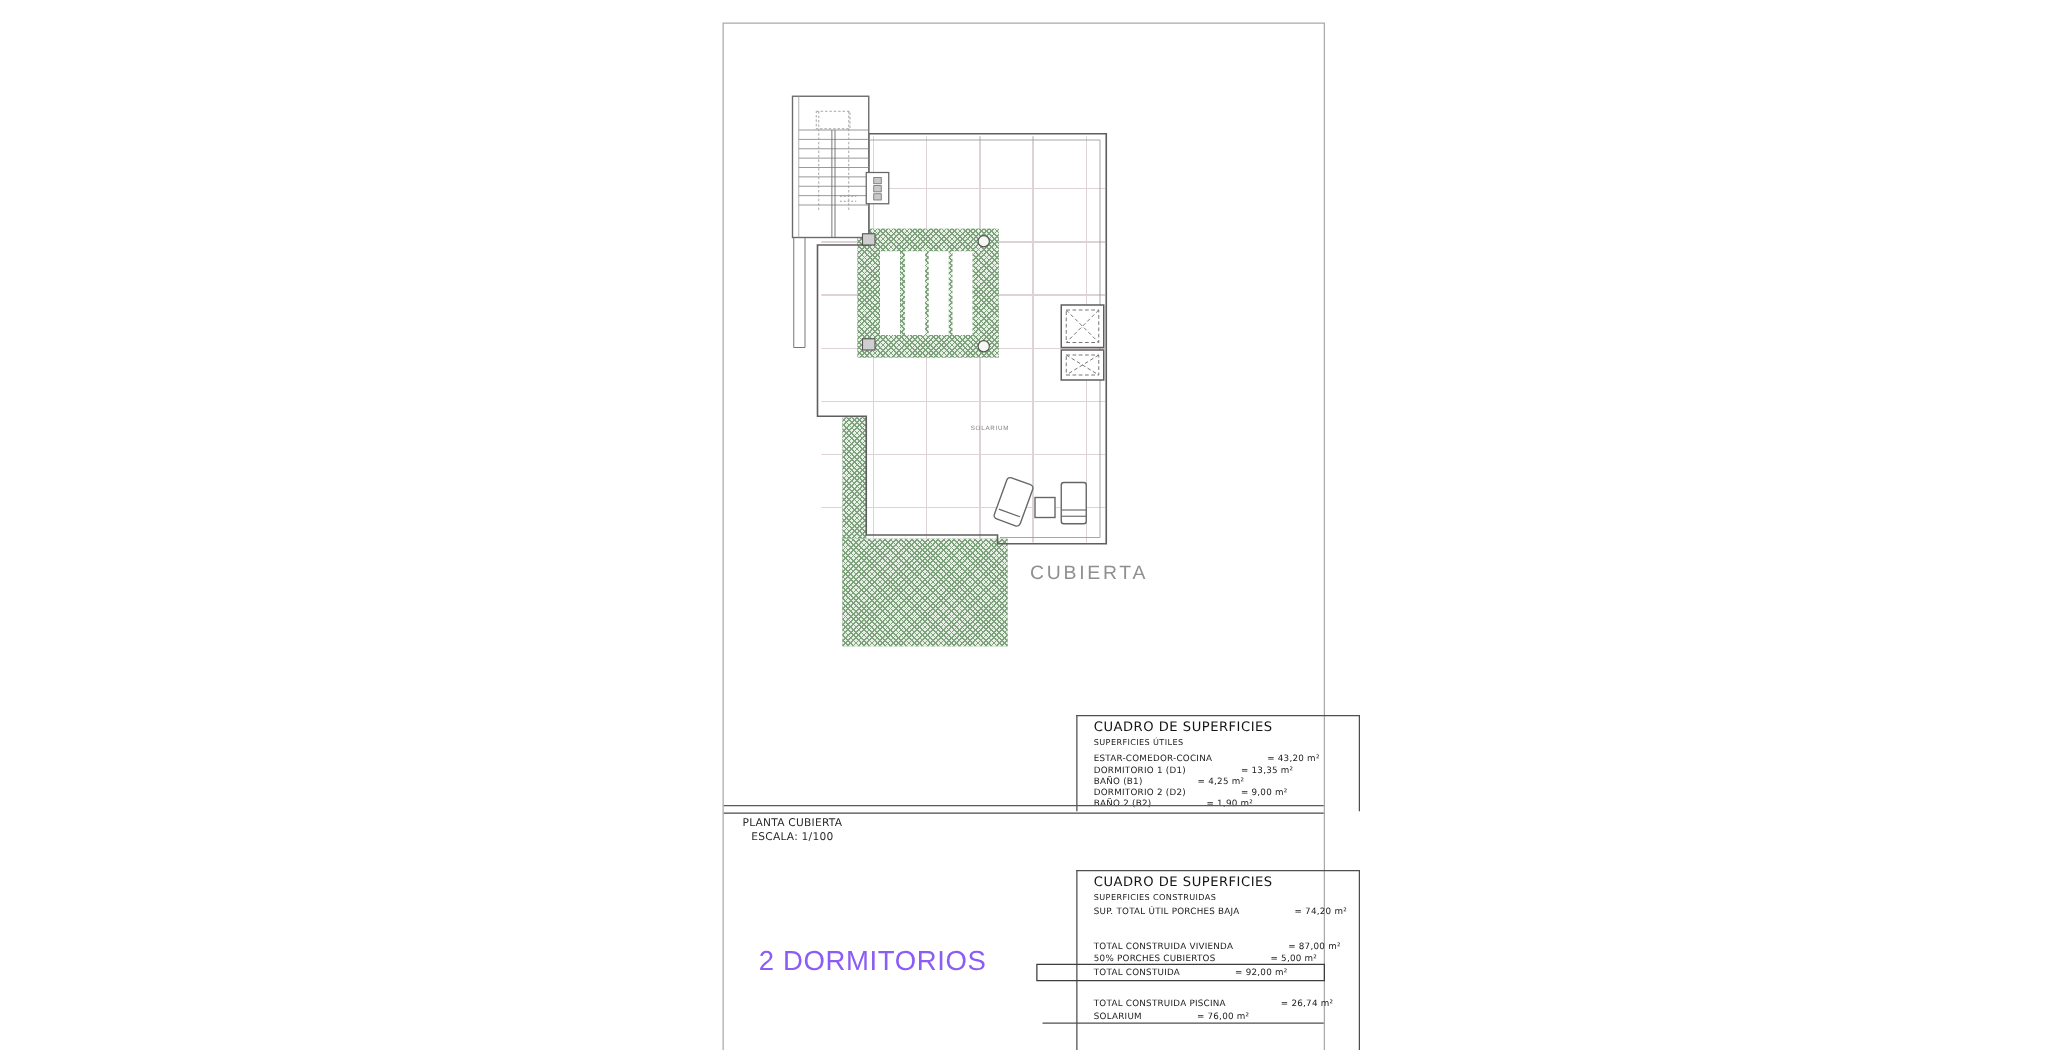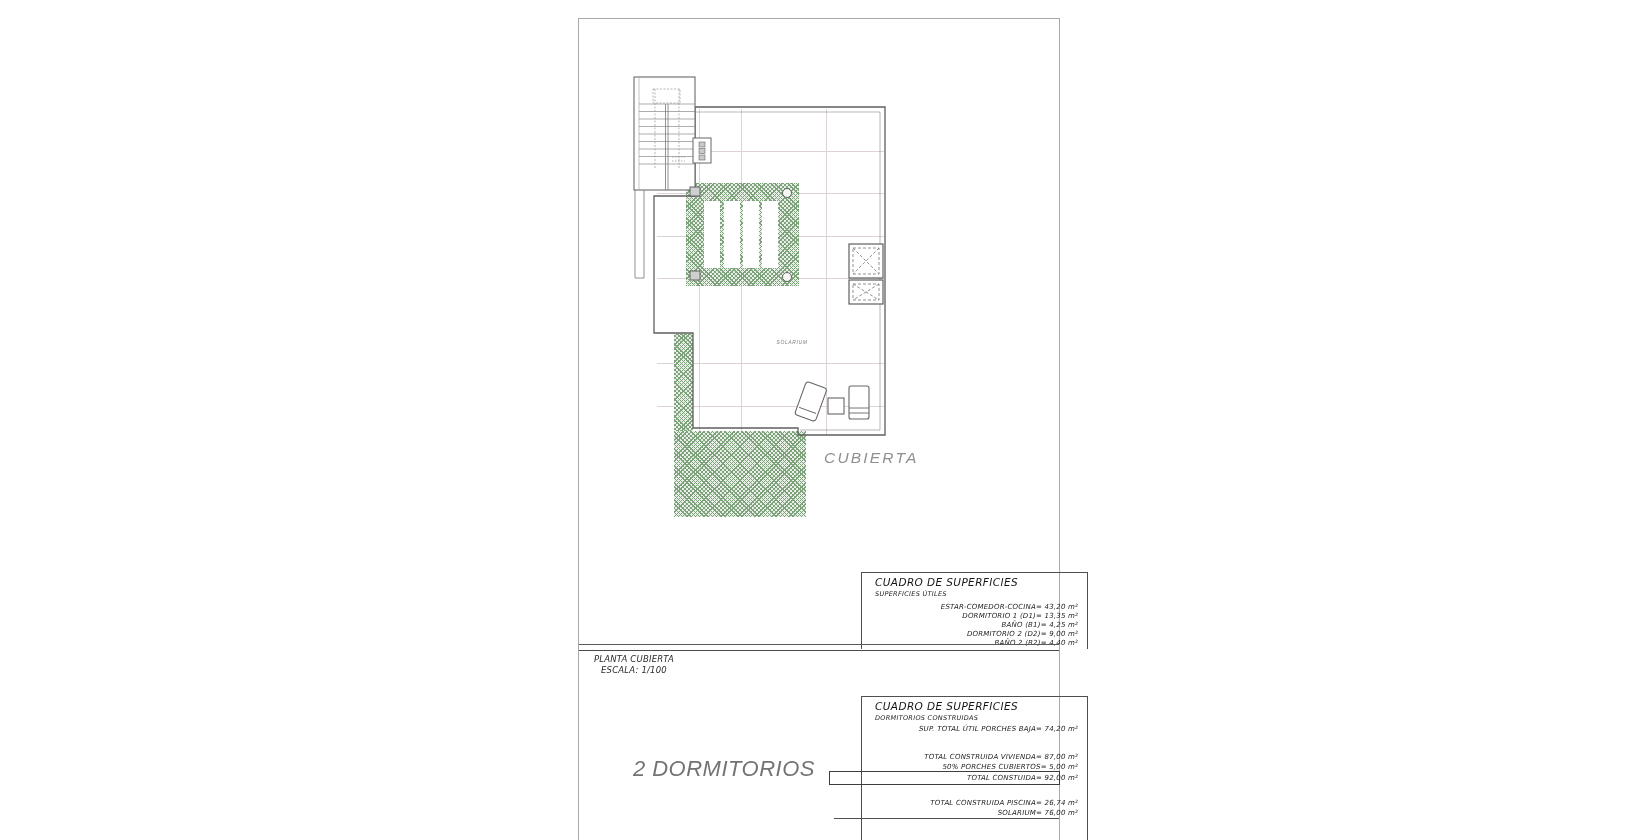--- a/index.html
+++ b/index.html
@@ -1,47 +1,47 @@
 <!DOCTYPE html>
 <html><head>
 <meta charset="utf-8">
 <style>
   html,body{margin:0;padding:0;background:#ffffff;}
   #stage{position:relative;width:1298px;height:840px;background:#fff;overflow:hidden;
-         font-family:"DejaVu Sans",sans-serif;color:#1c1c1c;font-style:italic;}
+         font-family:"DejaVu Sans",sans-serif;color:#1c1c1c;}
   .abs{position:absolute;}
   #sheet{left:578px;top:18px;width:480px;height:822px;border:1.5px solid #a9a9a9;background:#fff;}
   
   #roof-grid{left:78px;top:90px;width:227px;height:325px;
     background-image:
       repeating-linear-gradient(to right, transparent 0 41.5px, #dcd2d7 41.5px 42.5px),
       repeating-linear-gradient(to bottom, transparent 0 41.5px, #dcd2d7 41.5px 42.5px);}
   
   .green{background-color:#a3bba0;
     background-image:
       repeating-linear-gradient(45deg, #7ea27b 0 1px, transparent 1px 3px),
       repeating-linear-gradient(-45deg, #7ea27b 0 1px, rgba(240,245,238,.9) 1px 3px);}
   #green-strip{left:95px;top:315px;width:19px;height:167px;}
   #green-area{left:95px;top:412px;width:132px;height:86px;}
   #pergola{left:107px;top:164px;width:113px;height:103px;}
   .slat{position:absolute;top:18px;width:16px;height:67px;background:#fff;}
   #plan-svg{left:0;top:0;width:480px;height:822px;}
   
   #divider{left:0;top:625px;width:480px;height:4.5px;border-top:1px solid #5a5a5a;border-bottom:1.5px solid #4a4a4a;}
   #plan-title{left:15px;top:635px;font-size:8.5px;line-height:11px;color:#2a2a2a;letter-spacing:.2px;white-space:pre;text-align:center;}
-  #caption{left:28px;top:737px;width:208px;text-align:right;font-family:"Liberation Sans",sans-serif;
-           font-size:22px;letter-spacing:.5px;color:#737373;}
+  #caption{left:28px;top:737px;width:208px;text-align:left;font-family:"Liberation Sans",sans-serif;
+           font-size:22px;letter-spacing:.5px;color:#8b5cf6;}
   
   .stable{border:1px solid #4f4f4f;background:transparent;margin-left:27px;}
   #table-utiles{left:255px;top:553px;width:225px;height:76px;border-bottom:none;}
   #table-constr{left:255px;top:677px;width:225px;height:145px;border-bottom:none;}
   .ttitle{position:absolute;left:13px;top:3px;font-size:10.5px;letter-spacing:.4px;color:#141414;white-space:nowrap;}
   .tsub{position:absolute;left:13px;top:17px;font-size:6.5px;letter-spacing:.3px;color:#222;}
-  .trow{position:absolute;left:13px;right:9px;height:9px;display:flex;justify-content:flex-end;
-        align-items:center;font-size:7px;letter-spacing:.2px;color:#1a1a1a;white-space:nowrap;}
+  .trow{position:absolute;left:13px;right:9px;height:9px;display:flex;justify-content:flex-start;
+        align-items:center;font-size:7px;letter-spacing:.2px;color:#1a1a1a;white-space:nowrap;gap:44px;}
   .trow .tv{text-align:right;}
   #total-box{left:250px;top:752px;width:229px;height:12px;border:1.2px solid #3d3d3d;}
   #solarium-underline{left:255px;top:799px;width:225px;height:0;border-top:1px solid #4f4f4f;}
   svg text{font-family:"Liberation Sans",sans-serif;}
 </style>
 </head>
 <body>
 
 <div id="stage">
   <div id="sheet" class="abs">
@@ -148,34 +148,34 @@
       <div class="trow" style="top:47px">
         <span class="tl">BAÑO (B1)</span>
         <span class="tv">= 4,25 m²</span>
       </div>
       <div class="trow" style="top:56px">
         <span class="tl">DORMITORIO 2 (D2)</span>
         <span class="tv">= 9,00 m²</span>
       </div>
       <div class="trow" style="top:65px">
         <span class="tl">BAÑO 2 (B2)</span>
-        <span class="tv">= 4,40 m²</span>
+        <span class="tv">= 1,90 m²</span>
       </div>
     </div>
 
     <div id="divider" class="abs"></div>
 
     <div id="plan-title" class="abs"><span>PLANTA CUBIERTA</span>
 <span>ESCALA: 1/100</span></div>
 
     <div id="caption" class="abs">2 DORMITORIOS</div>
 
     <div id="table-constr" class="abs stable">
       <div class="ttitle">CUADRO DE SUPERFICIES</div>
-      <div class="tsub">DORMITORIOS CONSTRUIDAS</div>
+      <div class="tsub">SUPERFICIES CONSTRUIDAS</div>
       <div class="trow" style="top:27px">
         <span class="tl">SUP. TOTAL ÚTIL PORCHES BAJA</span>
         <span class="tv">= 74,20 m²</span>
       </div>
       <div class="trow" style="top:55px">
         <span class="tl">TOTAL CONSTRUIDA VIVIENDA</span>
         <span class="tv">= 87,00 m²</span>
       </div>
       <div class="trow" style="top:65px">
         <span class="tl">50% PORCHES CUBIERTOS</span>

